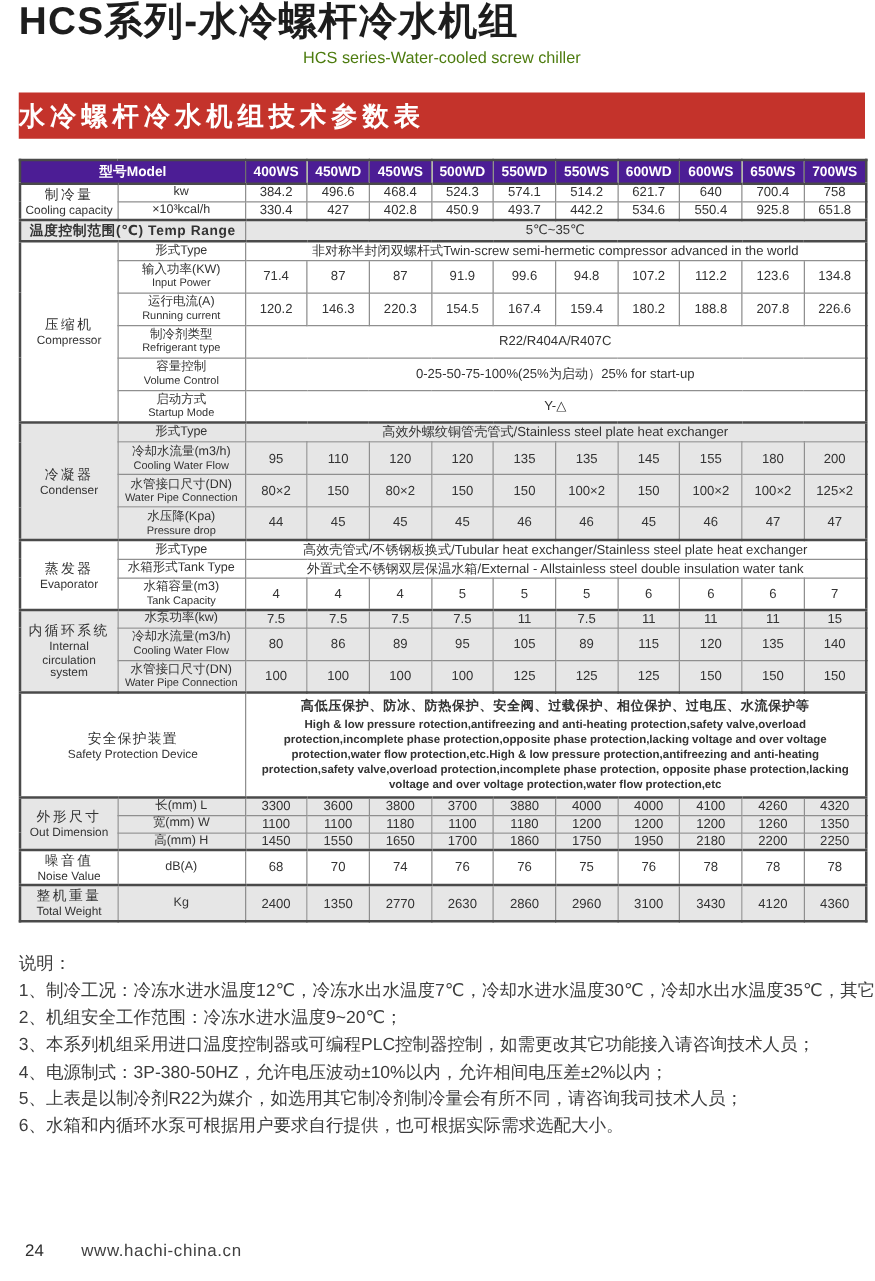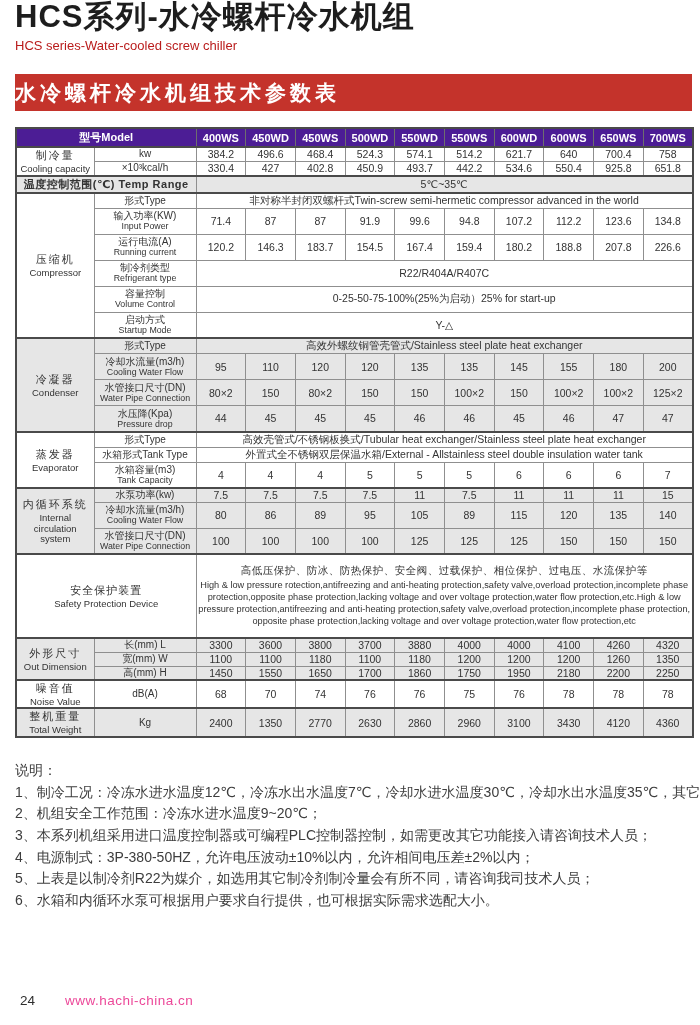--- a/index.html
+++ b/index.html
@@ -2,49 +2,49 @@
 <html><head>
 <meta charset="utf-8">
 <style>
   html,body{margin:0;padding:0;}
   body{
     width:700px;height:1025px;background:#ffffff;position:relative;overflow:hidden;
     font-family:"Liberation Sans","DejaVu Sans",sans-serif;color:#333;
   }
   .content{position:absolute;left:15px;top:0;width:677px;}
   .title{margin:0;font-size:31px;font-weight:600;color:#1d1d1d;letter-spacing:1px;line-height:1.1;}
-  .subtitle{margin-top:4px;font-size:13px;color:#b91c1c;}
+  .subtitle{margin-top:4px;font-size:13px;color:#4d7c0f;text-align:center;}
   .banner{margin-top:21px;height:37px;display:flex;align-items:center;justify-content:flex-start;
     background:#c4332b;color:#fff;font-size:21px;font-weight:bold;letter-spacing:4px;}
   table.spec{margin-top:16px;border-collapse:collapse;table-layout:fixed;width:677px;border:2px solid #4a4a4a;}
   table.spec td{border:1px solid #8f8f8f;text-align:center;vertical-align:middle;padding:0 1px;
     font-size:10.5px;color:#333;overflow:hidden;background:#fff;}
   tr.hdr td{background:#4c1d95;color:#fff;font-weight:bold;font-size:11px;border:1px solid #6e6e6e;height:17px;}
   tr{height:14px;}
   tr.tall{height:26px;}
   tr.sec-start td{border-top:2px solid #4a4a4a;}
   tr.shaded td{background:#e6e6e6;}
   tr.row-safety{height:84px;}
   td.group .g-cn{font-size:11px;letter-spacing:2px;}
   td.group .g-en{font-size:9.5px;letter-spacing:0;margin-top:1px;line-height:1.1;}
   td.group.merged .g-cn{letter-spacing:0.5px;font-weight:bold;}
   td.group.merged.two-line .g-cn{font-weight:normal;letter-spacing:1px;}
   td.label .lbl-cn{font-size:10px;line-height:1.2;}
   td.label .lbl-en{font-size:8.8px;line-height:1.05;}
-  td.safety-cell{text-align:left;padding:3px 6px;}
+  td.safety-cell{text-align:left;padding:3px 6px;font-weight:bold;}
   .safety-cn{font-size:10.5px;letter-spacing:0.5px;margin-bottom:2px;}
   .safety-en{font-size:9.2px;line-height:1.3;}
   col.c-group{width:78px;}
   col.c-label{width:102px;}
   col.c-data{width:49.7px;}
   .notes{margin-top:22px;font-size:14px;line-height:1.55;color:#3d3d3d;}
   .note-line{white-space:nowrap;}
   .footer{position:absolute;left:20px;top:993px;display:flex;align-items:center;gap:30px;font-size:13.5px;}
   .page-num{color:#2e2e2e;}
-  .site-link{color:#ec4899;text-decoration:none;letter-spacing:0.5px;}
+  .site-link{color:#404040;text-decoration:none;letter-spacing:0.5px;}
 </style>
 </head>
 <body>
 
 <div class="content">
   <h1 class="title">HCS系列-水冷螺杆冷水机组</h1>
   <div class="subtitle">HCS series-Water-cooled screw chiller</div>
   <div class="banner" style="background: rgb(196, 51, 43);">
     <span>水冷螺杆冷水机组技术参数表</span>
   </div>
@@ -143,21 +143,21 @@
           <td class="val">123.6</td>
           <td class="val">134.8</td>
         </tr>
         <tr class="tall ">
           <td class="label">
             <div class="lbl-cn">运行电流(A)</div>
             <div class="lbl-en">Running current</div>
           </td>
           <td class="val">120.2</td>
           <td class="val">146.3</td>
-          <td class="val">183.7</td>
+          <td class="val">220.3</td>
           <td class="val">154.5</td>
           <td class="val">167.4</td>
           <td class="val">159.4</td>
           <td class="val">180.2</td>
           <td class="val">188.8</td>
           <td class="val">207.8</td>
           <td class="val">226.6</td>
         </tr>
         <tr class="tall ">
           <td class="label">

